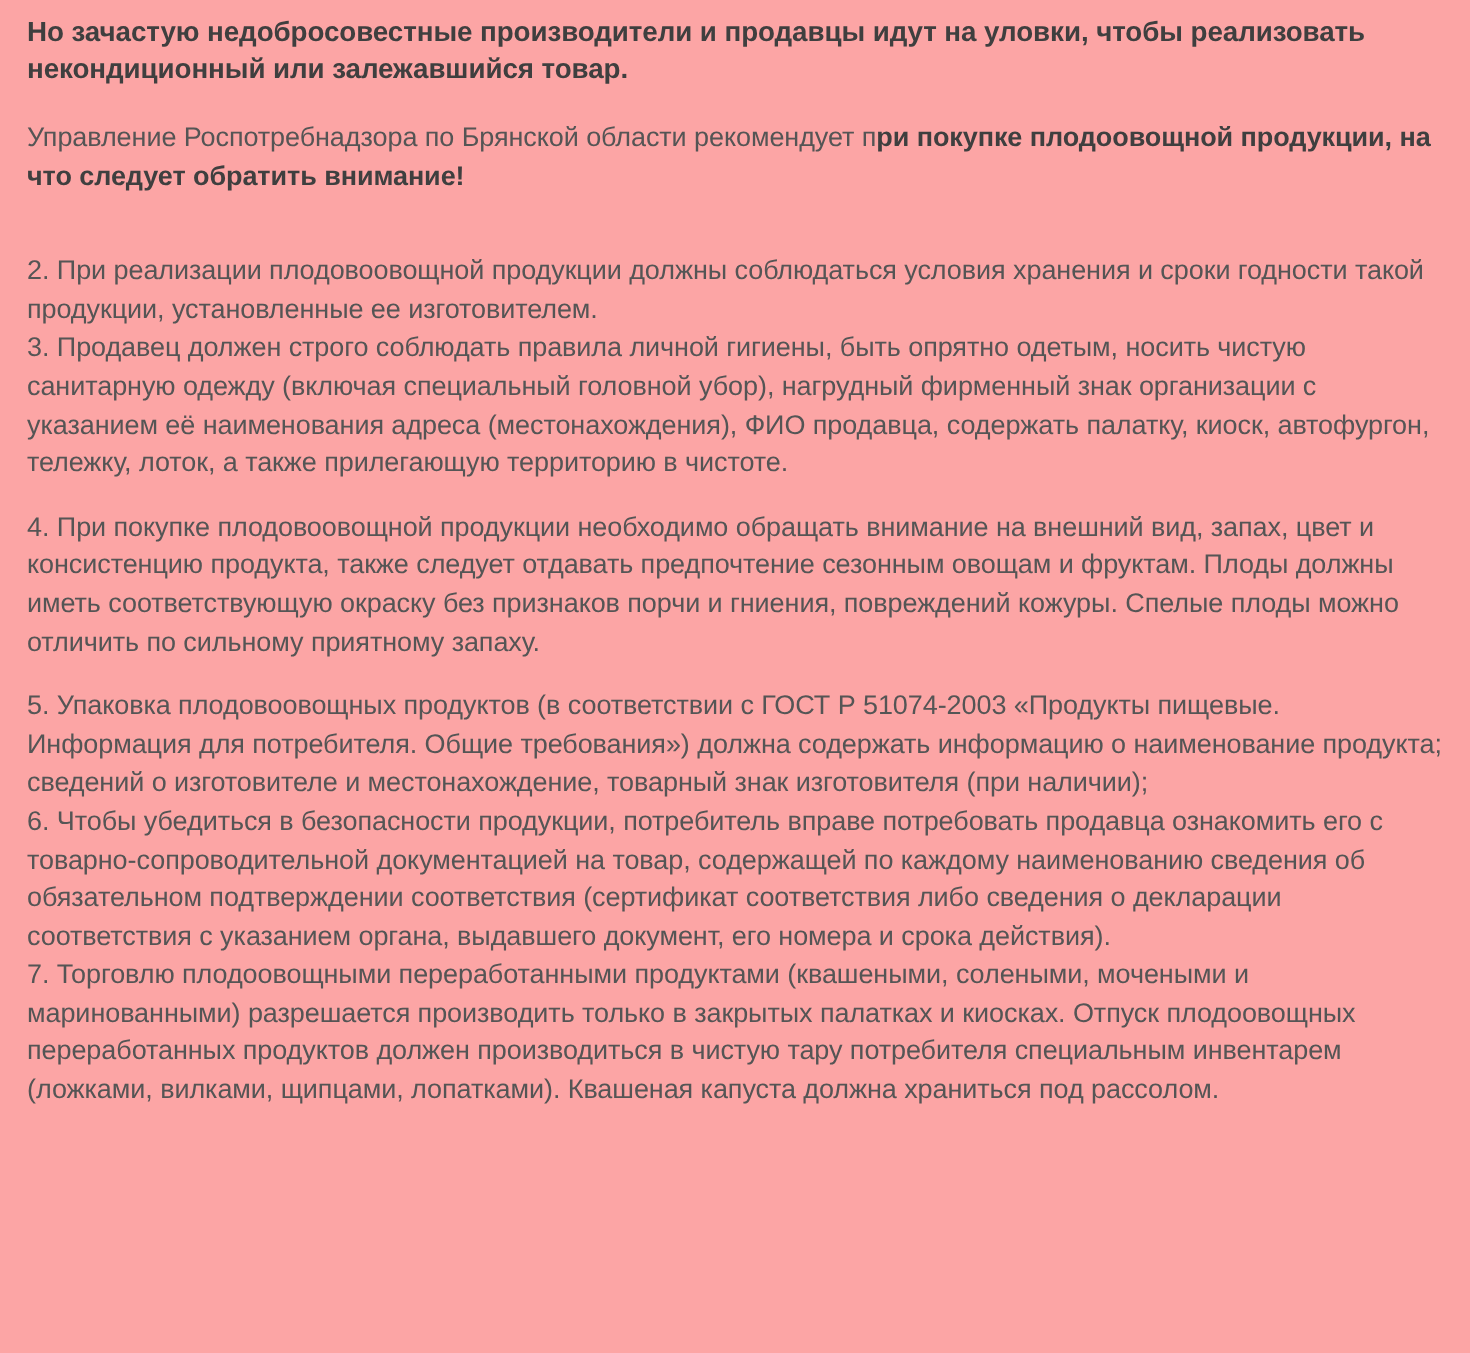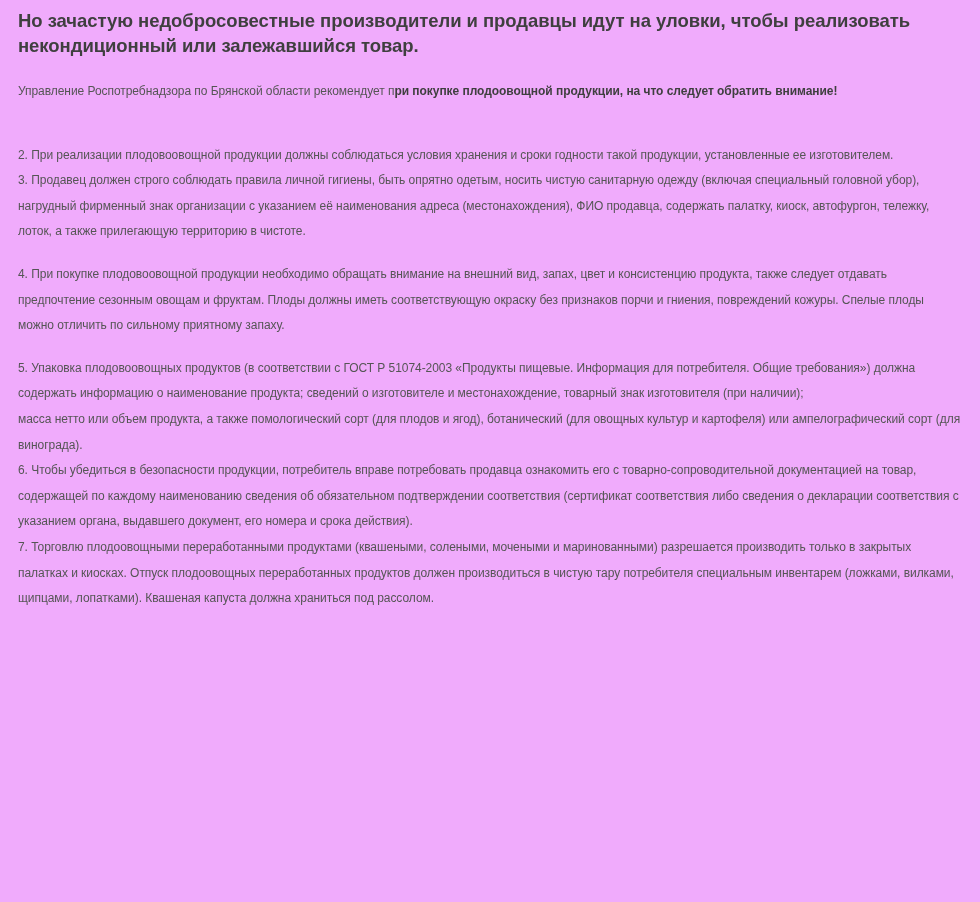--- a/index.html
+++ b/index.html
@@ -13,35 +13,35 @@
     height: 902px;
     overflow: hidden;
     font-family: "Liberation Sans", "DejaVu Sans", sans-serif;
     -webkit-font-smoothing: antialiased;
   }
   .page {
     box-sizing: border-box;
     width: 980px;
     height: 902px;
     padding: 8px 18px 0 18px;
-    background: #f0abfc;
+    background: #fca5a5;
   }
   .doc-heading {
     margin: 0;
     padding: 0;
     font-size: 18.5px;
     line-height: 25px;
     font-weight: bold;
     color: #3f3f3f;
     letter-spacing: -0.05px;
   }
   .para {
     margin: 0;
     padding: 0;
-    font-size: 12px;
+    font-size: 18px;
     line-height: 25.6px;
     color: #555555;
     letter-spacing: -0.05px;
   }
   .para b,
   .para strong {
     font-weight: bold;
     color: #3f3f3f;
   }
   
@@ -74,21 +74,20 @@
   <div class="gap-md"></div>
 
   <p class="para">4. При покупке плодовоовощной продукции необходимо обращать внимание на внешний вид, запах, цвет и консистенцию продукта, также следует отдавать предпочтение сезонным овощам и фруктам. Плоды должны иметь соответствующую окраску без признаков порчи и гниения, повреждений кожуры. Спелые плоды можно отличить по сильному приятному запаху.</p>
 
   <div class="gap-md"></div>
 
   <p class="para">5. Упаковка плодовоовощных продуктов (в соответствии с ГОСТ Р 51074-2003 «Продукты пищевые. Информация для потребителя. Общие требования») должна содержать информацию о наименование продукта; сведений о изготовителе и местонахождение, товарный знак изготовителя (при наличии);</p>
 
   <div class="gap-none"></div>
 
-  <p class="para">масса нетто или объем продукта, а также помологический сорт (для плодов и ягод), ботанический (для овощных культур и картофеля) или ампелографический сорт (для винограда).</p>
 
   <div class="gap-none"></div>
 
 
   <div class="gap-none"></div>
 
   <p class="para">6. Чтобы убедиться в безопасности продукции, потребитель вправе потребовать продавца ознакомить его с товарно-сопроводительной документацией на товар, содержащей по каждому наименованию сведения об обязательном подтверждении соответствия (сертификат соответствия либо сведения о декларации соответствия с указанием органа, выдавшего документ, его номера и срока действия).</p>
 
   <div class="gap-none"></div>
 

